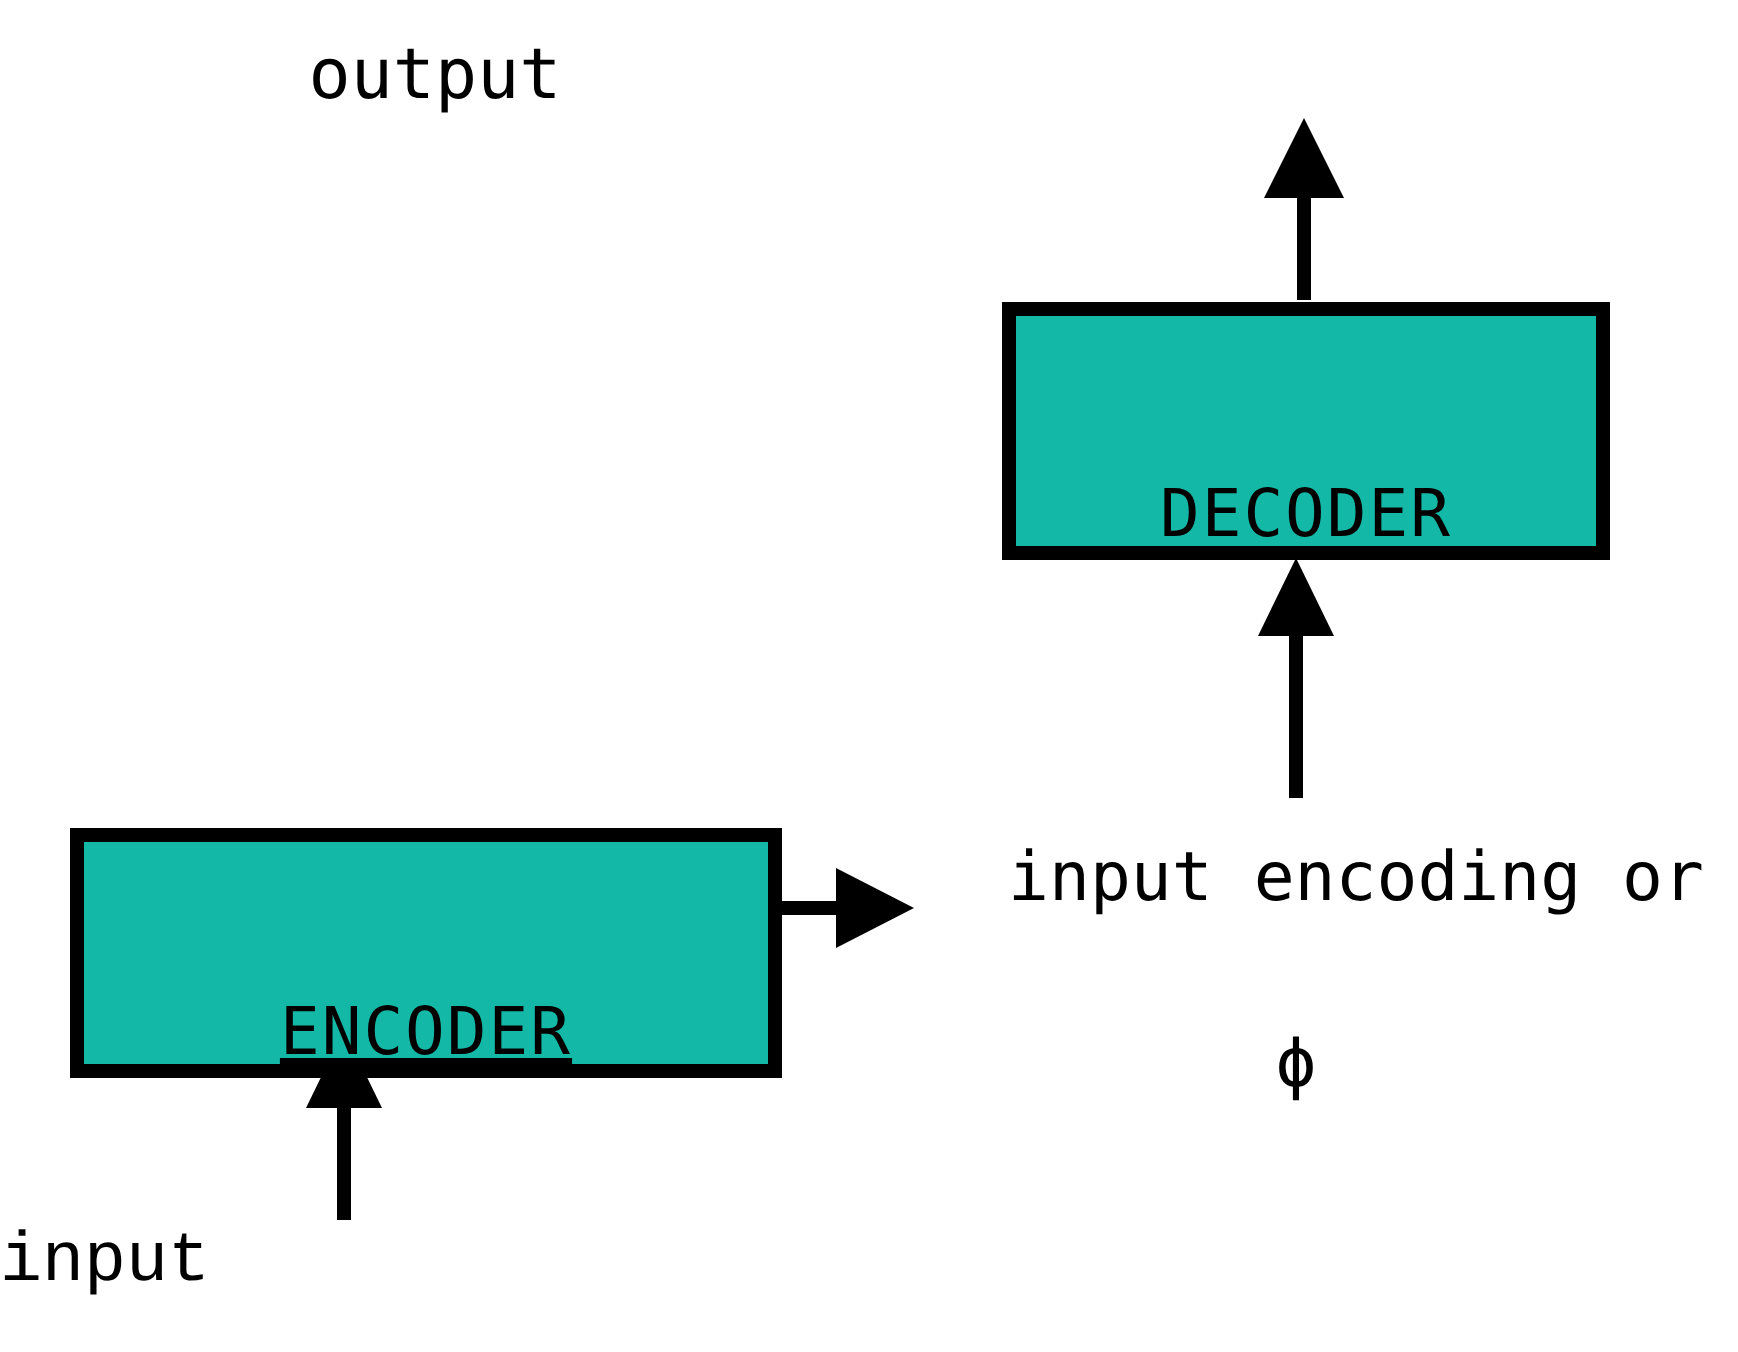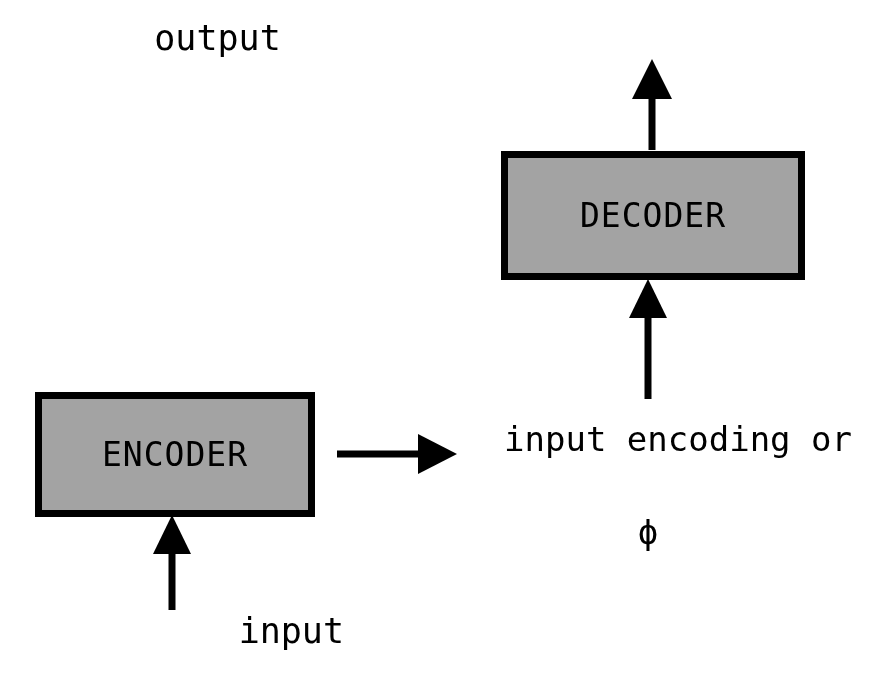--- a/index.html
+++ b/index.html
@@ -23,66 +23,68 @@
     position: absolute;
     left: 0;
     top: 0;
     width: 869px;
     height: 676px;
   }
   .node-box {
     position: absolute;
     box-sizing: border-box;
     border: 7px solid #000000;
-    background: #a3a3a3;
+    background: #14b8a6;
     display: flex;
-    align-items: center;
+    align-items: flex-end;
     justify-content: center;
   }
   .node-label {
     font-family: "DejaVu Sans Mono", monospace;
     font-size: 33px;
     letter-spacing: 1px;
     color: #000000;
     line-height: 1;
     white-space: nowrap;
   }
   .free-text {
     position: absolute;
     font-family: "DejaVu Sans Mono", monospace;
     color: #000000;
     white-space: nowrap;
     line-height: 1.16;
   }
   #encoder-box {
     left: 35px;
-    top: 392px;
-    width: 280px;
+    top: 414px;
+    width: 356px;
     height: 125px;
+    text-decoration: underline;
   }
   #decoder-box {
     left: 501px;
     top: 151px;
     width: 304px;
     height: 129px;
   }
   #output-text {
     left: 0;
     top: 18px;
     width: 869px;
     text-align: center;
     font-size: 35px;
     transform: translateX(-217px);
   }
   #input-text {
     left: 0;
     top: 611px;
     width: 344px;
-    text-align: right;
+    text-align: left;
     font-size: 35px;
+    font-family: Liberation Mono, monospace;
   }
   #encoding-text {
     left: 488px;
     top: 420px;
     width: 380px;
     text-align: center;
     font-size: 34px;
   }
   #phi-text {
     left: 488px;

